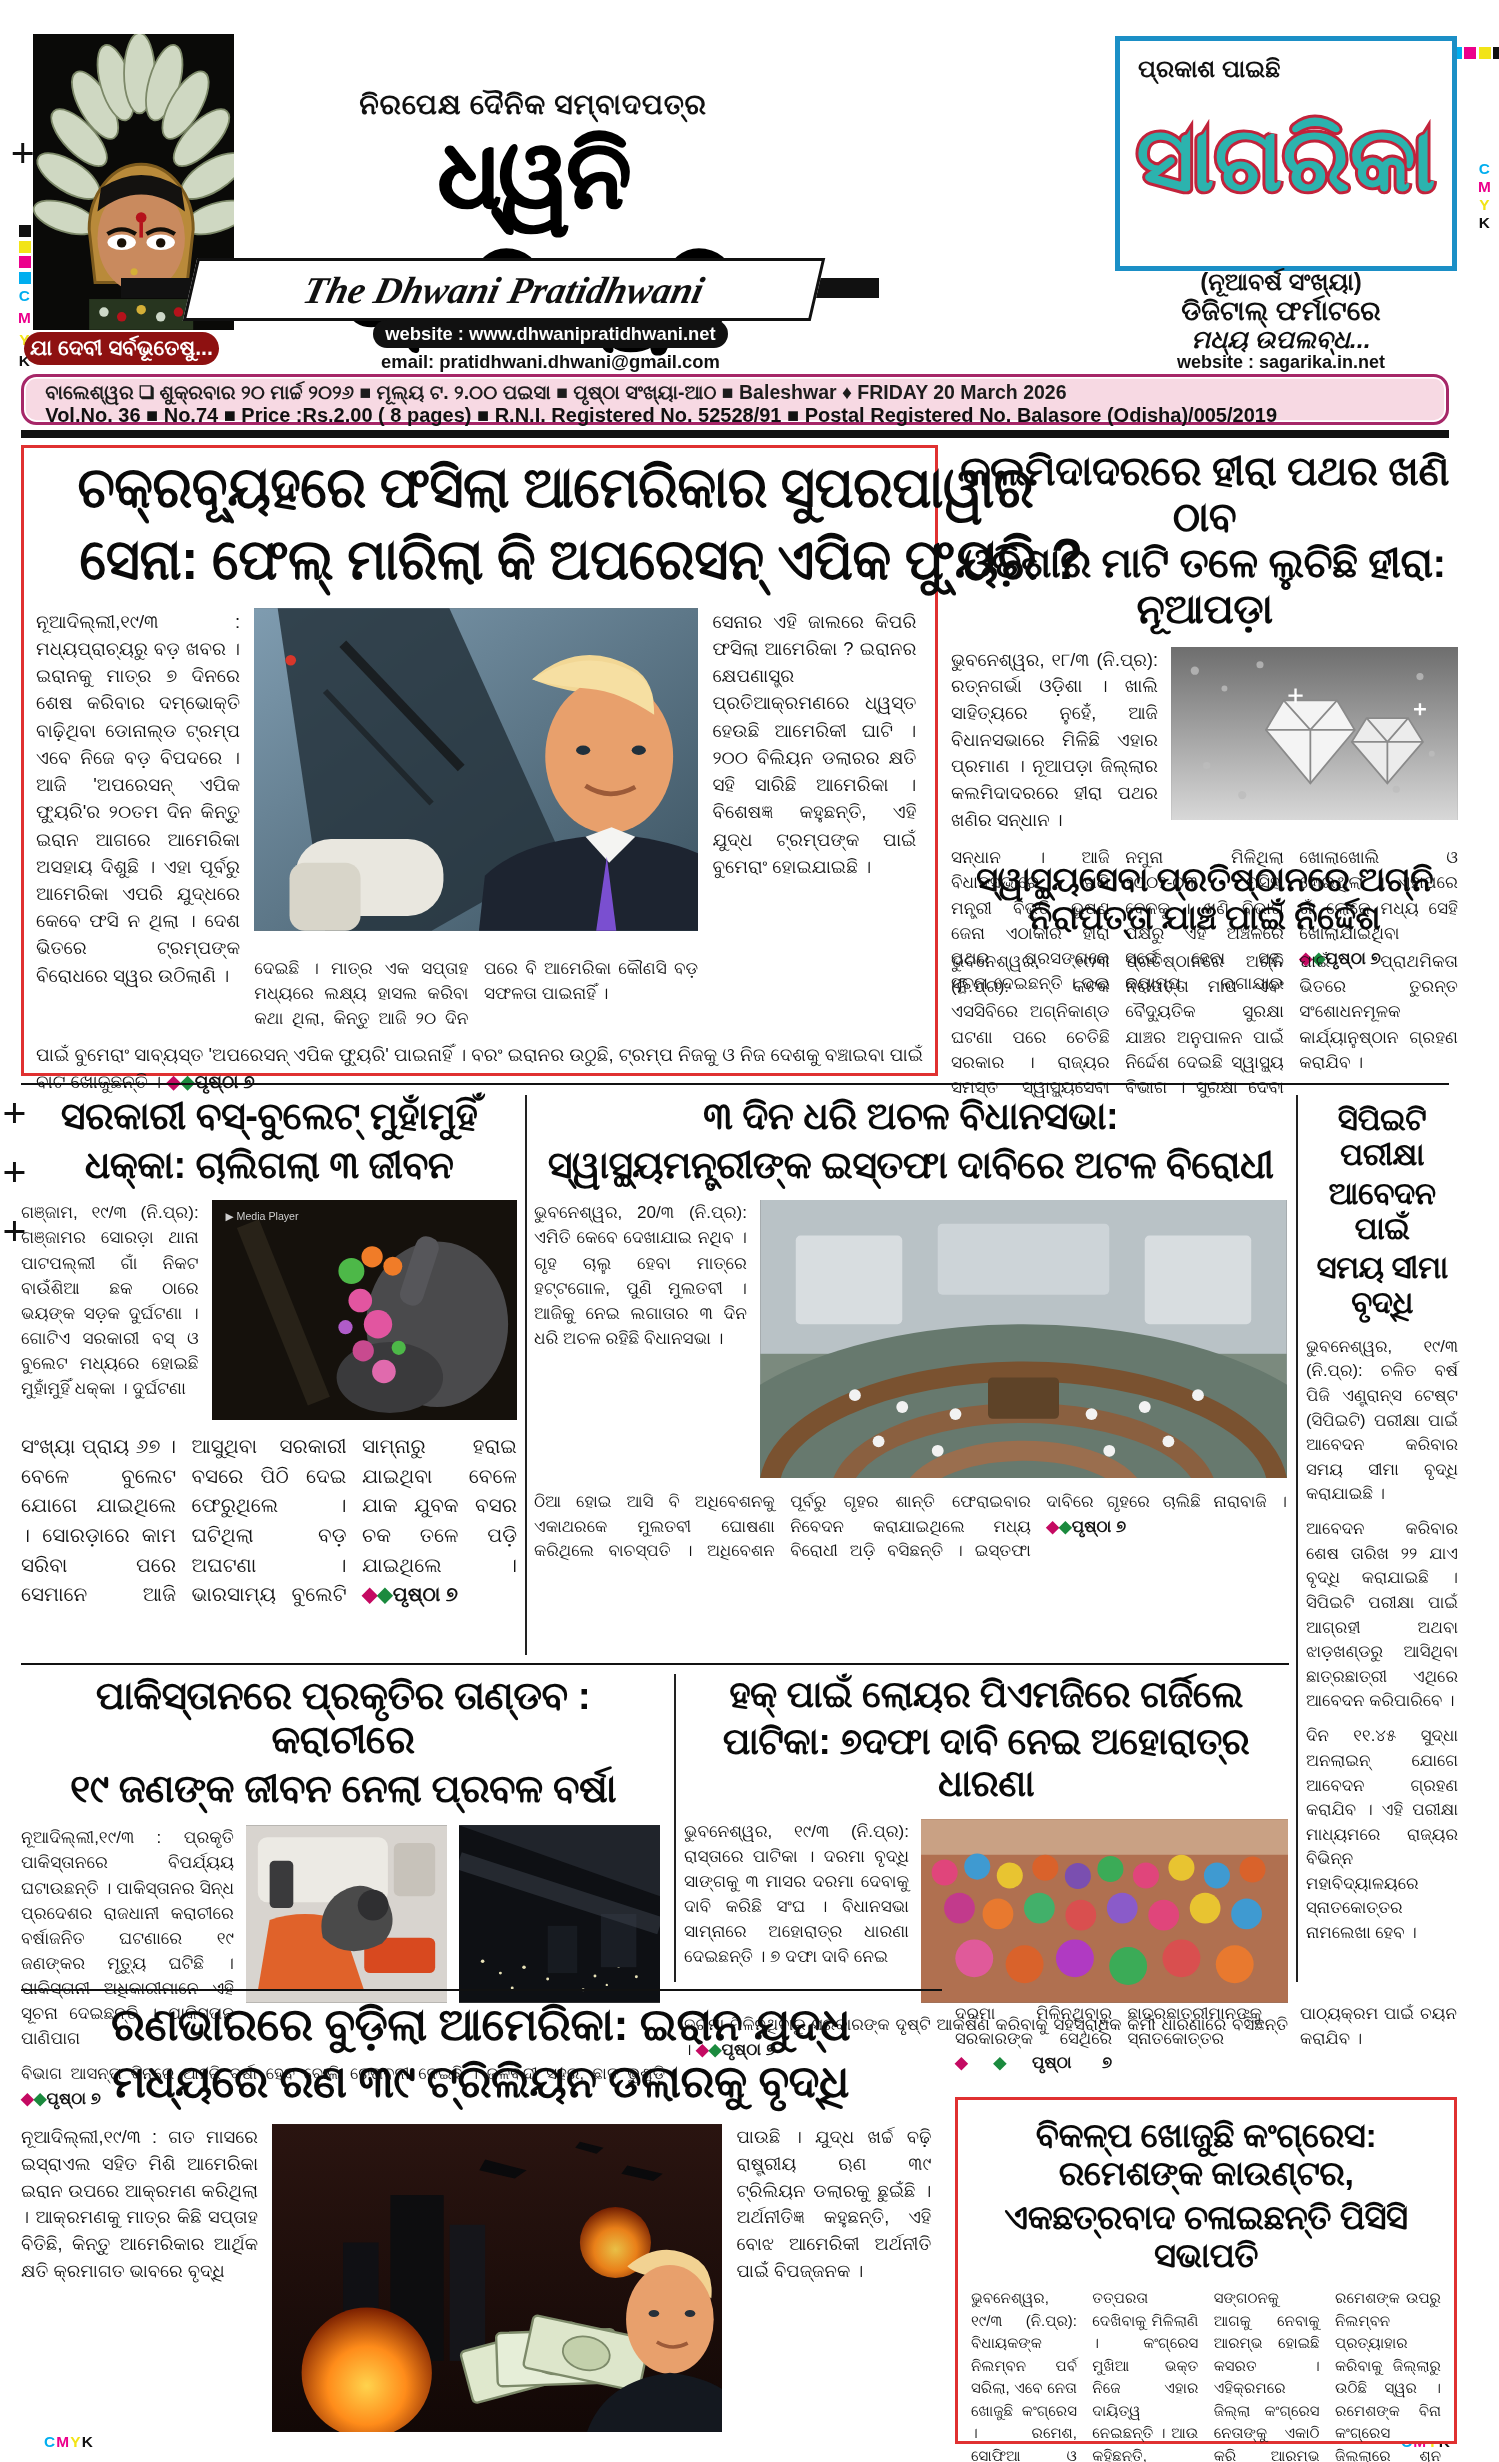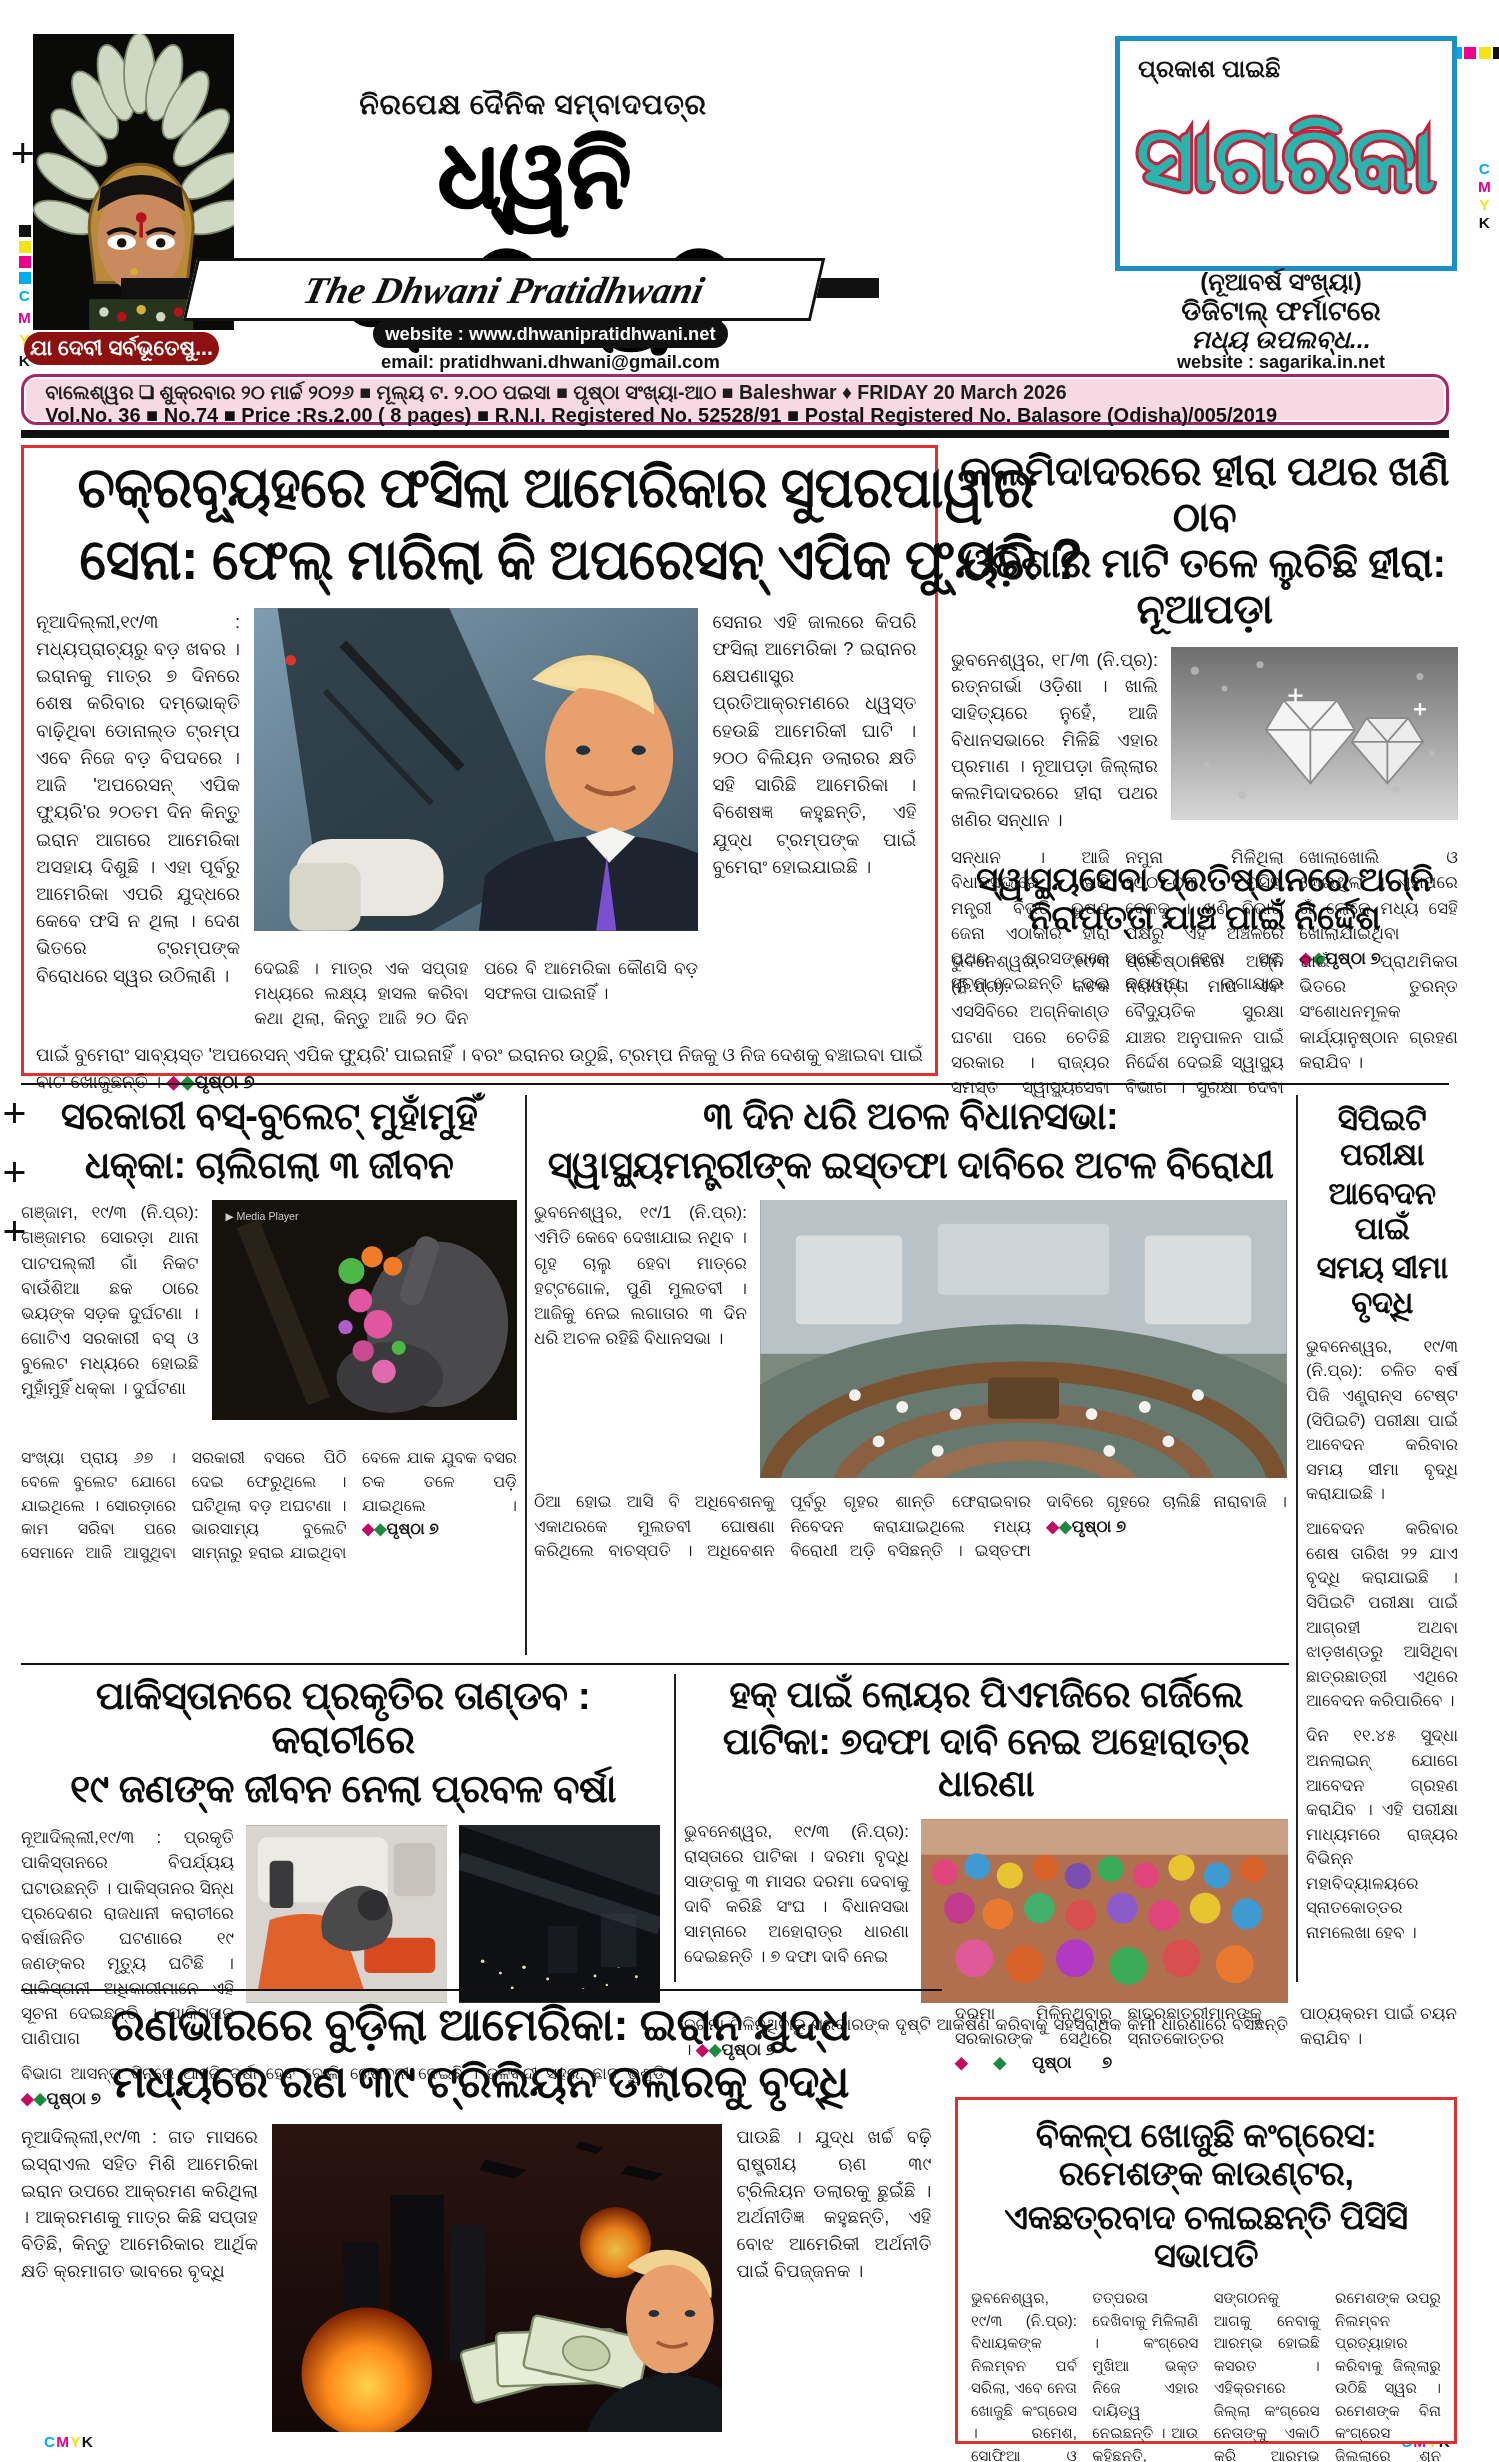--- a/index.html
+++ b/index.html
@@ -281,35 +281,35 @@
             <circle cx="280" cy="210" r="24" fill="#e255a0"></circle>
             <circle cx="255" cy="255" r="18" fill="#c84a8f"></circle>
             <circle cx="290" cy="290" r="20" fill="#e06aad"></circle>
             <circle cx="225" cy="215" r="12" fill="#b05cc9"></circle>
             <circle cx="315" cy="250" r="12" fill="#4db848"></circle>
           </g>
           <text x="22" y="34" font-size="18" fill="#cfcfcf" font-family="Liberation Sans, sans-serif">▶ Media Player</text>
         </svg>
       </div>
     </div>
-    <div class="bt cols3" style="margin-top:26px;font-size:16px;">
+    <div class="bt cols3" style="margin-top:12px;font-size:20px;">
       <span>ସଂଖ୍ୟା ପ୍ରାୟ ୬୭ । ବେଳେ ବୁଲେଟ ଯୋଗେ ଯାଇଥିଲେ । ସୋରଡ଼ାରେ କାମ ସରିବା ପରେ ସେମାନେ ଆଜି</span>
       <span>ଆସୁଥିବା ସରକାରୀ ବସରେ ପିଠି ଦେଇ ଫେରୁଥିଲେ । ଘଟିଥିଲା ବଡ଼ ଅଘଟଣା । ଭାରସାମ୍ୟ ବୁଲେଟି ସାମ୍ନାରୁ</span>
       <span>ହରାଇ ଯାଇଥିବା ବେଳେ ଯାକ ଯୁବକ ବସର ଚକ ତଳେ ପଡ଼ି ଯାଇଥିଲେ ।  </span>
       <span class="pgm"><b class="d dm">◆</b><b class="d dg">◆</b><span class="pgt">ପୃଷ୍ଠା ୭</span></span>
     </div>
   </div>
 
   <div class="abs vrule" style="left:525px;top:1095px;height:560px;"></div>
 
   <div class="abs" style="left:534px;top:1095px;width:753px;">
     <div class="hl ctr" style="font-size:38px;">୩ ଦିନ ଧରି ଅଚଳ ବିଧାନସଭା:</div>
     <div class="hl ctr" style="font-size:38px;margin-top:6px;">ସ୍ୱାସ୍ଥ୍ୟମନ୍ତ୍ରୀଙ୍କ ଇସ୍ତଫା ଦାବିରେ ଅଟଳ ବିରୋଧୀ</div>
     <div style="display:flex;gap:13px;margin-top:14.2px;">
-      <div class="bt" style="width:213px;font-size:17px;">ଭୁବନେଶ୍ୱର, ୧୯/1 (ନି.ପ୍ର): ଏମିତି କେବେ ଦେଖାଯାଇ ନଥିବ । ଗୃହ ଚାଲୁ ହେବା ମାତ୍ରେ ହଟ୍ଟଗୋଳ, ପୁଣି ମୁଲତବୀ । ଆଜିକୁ ନେଇ ଲଗାତାର ୩ ଦିନ ଧରି ଅଚଳ ରହିଛି ବିଧାନସଭା ।</div>
+      <div class="bt" style="width:213px;font-size:17px;">ଭୁବନେଶ୍ୱର, 20/୩ (ନି.ପ୍ର): ଏମିତି କେବେ ଦେଖାଯାଇ ନଥିବ । ଗୃହ ଚାଲୁ ହେବା ମାତ୍ରେ ହଟ୍ଟଗୋଳ, ପୁଣି ମୁଲତବୀ । ଆଜିକୁ ନେଇ ଲଗାତାର ୩ ଦିନ ଧରି ଅଚଳ ରହିଛି ବିଧାନସଭା ।</div>
       <div class="ph" style="width:527px;height:278px;">
         <svg width="527" height="278" viewBox="0 0 890 470">
           <rect width="890" height="470" fill="#b9c2c6"></rect>
           <rect y="260" width="890" height="210" fill="#7b8a7e"></rect>
           <ellipse cx="445" cy="470" rx="560" ry="260" fill="#67796e"></ellipse>
           <ellipse cx="445" cy="490" rx="430" ry="200" fill="none" stroke="#7a5230" stroke-width="34"></ellipse>
           <ellipse cx="445" cy="500" rx="310" ry="140" fill="none" stroke="#8a6040" stroke-width="34"></ellipse>
           <ellipse cx="445" cy="510" rx="190" ry="86" fill="none" stroke="#9a6e4e" stroke-width="34"></ellipse>
           <rect x="385" y="300" width="120" height="70" rx="8" fill="#5e4328"></rect>
           <g fill="#f2f2f2">

